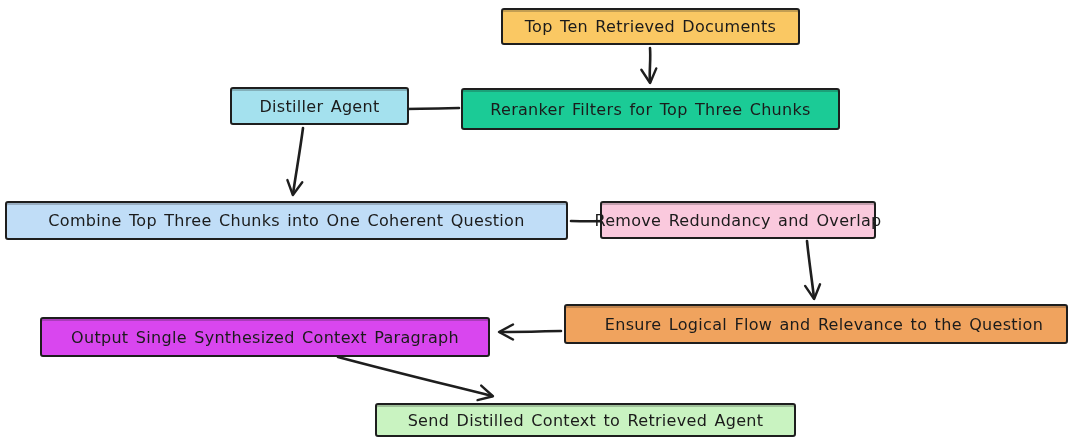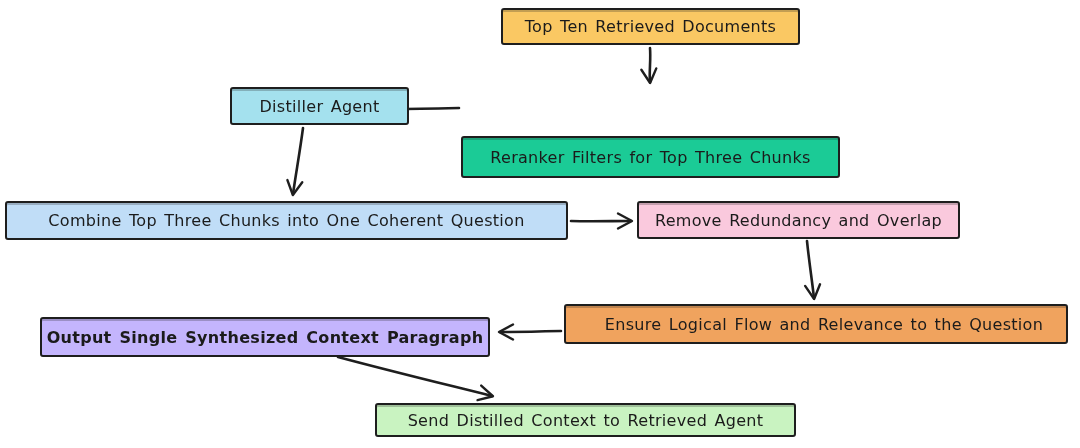--- a/index.html
+++ b/index.html
@@ -26,24 +26,24 @@
     text-align: center;
     font-size: 16px;
     color: #1b1b1b;
     letter-spacing: 0.3px;
     word-spacing: 2px;
     white-space: nowrap;
     box-shadow: inset 0 2px 0 rgba(30,30,30,0.25);
   }
   
   .n-top-ten   { left: 501px; top:   8px; width: 299px; height: 37px; }
-  .n-reranker  { left: 461px; top:  88px; width: 379px; height: 42px; margin-top: 48px; }
+  .n-reranker  { left: 461px; top:  88px; width: 379px; height: 42px; }
   .n-distiller { left: 230px; top:  87px; width: 179px; height: 38px; }
   .n-combine   { left:   5px; top: 201px; width: 563px; height: 39px; }
-  .n-remove    { left: 637px; top: 201px; width: 323px; height: 38px; }
+  .n-remove    { left: 600px; top: 201px; width: 276px; height: 38px; }
   .n-ensure    { left: 564px; top: 304px; width: 504px; height: 40px; padding-left: 16px; }
   .n-output    { left:  40px; top: 317px; width: 450px; height: 40px; }
   .n-send      { left: 375px; top: 403px; width: 421px; height: 34px; }
 
   .edges-layer {
     position: absolute;
     left: 0; top: 0;
     width: 1080px;
     height: 448px;
     pointer-events: none;
@@ -80,17 +80,17 @@
   <div class="node n-reranker" style="background-color: rgb(27, 203, 150);">Reranker Filters for Top Three Chunks</div>
 
   <div class="node n-distiller" style="background-color: rgb(164, 225, 238);">Distiller Agent</div>
 
   <div class="node n-combine" style="background-color: rgb(192, 221, 247);">Combine Top Three Chunks into One Coherent Question</div>
 
   <div class="node n-remove" style="background-color: rgb(250, 201, 221);">Remove Redundancy and Overlap</div>
 
   <div class="node n-ensure" style="background-color: rgb(240, 163, 94);">Ensure Logical Flow and Relevance to the Question</div>
 
-  <div class="node n-output" style="background-color: #c4b5fd; font-weight: bold;">Output Single Synthesized Context Paragraph</div>
+  <div class="node n-output" style="background-color: #d946ef;">Output Single Synthesized Context Paragraph</div>
 
   <div class="node n-send" style="background-color: rgb(201, 243, 193);">Send Distilled Context to Retrieved Agent</div>
 
 </div>
 
 </body></html>

